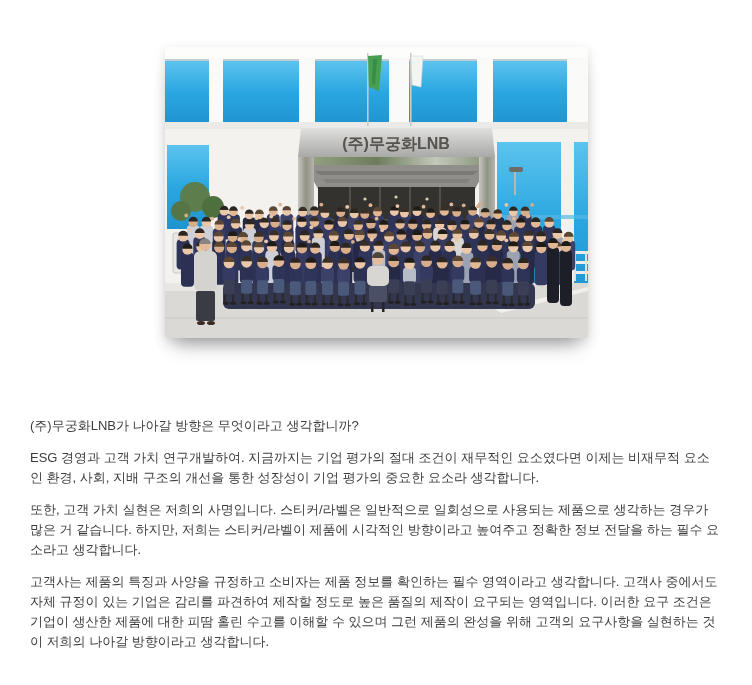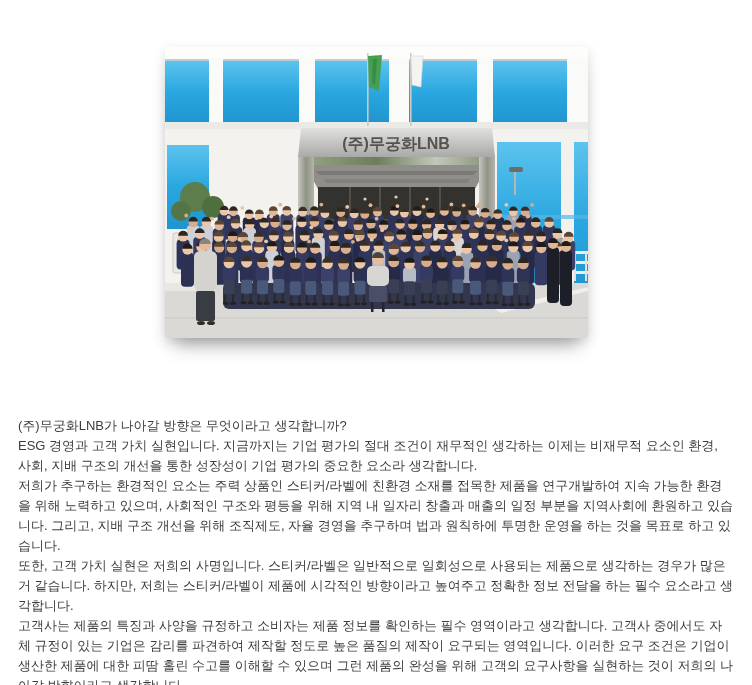--- a/index.html
+++ b/index.html
@@ -11,21 +11,21 @@
     width:423px;height:291px;margin:47px auto 12px;position:relative;
     border-radius:2px;background:#bef264;
     box-shadow:0 16px 18px -10px rgba(70,70,70,.45),0 4px 12px rgba(90,90,90,.22);
   }
   .photo-frame svg{display:block;border-radius:2px;}
   .article{
     margin:78px 18px 0 18px;color:#3c3c3c;font-size:13px;line-height:20px;
     word-break:break-all;text-align:left;
   }
   .question{margin:0 0 26px 0;}
-  .article p{margin:0;}
+  .article p{margin:12px;}
   .sign-text{font-family:"Liberation Sans","DejaVu Sans",sans-serif;font-weight:bold;}
 </style>
 </head>
 <body>
 
 <div class="photo-frame">
   <svg viewBox="0 0 423 291" width="423" height="291">
     <defs>
       <linearGradient id="wg" x1="0" y1="0" x2="0" y2="1">
         <stop offset="0" stop-color="#5cc3ee"></stop>
@@ -647,17 +647,16 @@
         <path d="M 383,196 a 5,5 0 0 1 10,0 z" fill="#1f1b16"></path>
         <rect x="395" y="203" width="12" height="56" rx="4" fill="#1d1f28"></rect>
         <circle cx="401" cy="200" r="5" fill="#e1b794"></circle>
         <path d="M 396,199 a 5,5 0 0 1 10,0 z" fill="#1f1b16"></path>
       </g>
   </svg>
 </div>
 
 <div class="article">
   <p class="question">(주)무궁화LNB가 나아갈 방향은 무엇이라고 생각합니까?</p>
-  <p>ESG 경영과 고객 가치 실현입니다. 지금까지는 기업 평가의 절대 조건이 재무적인 생각하는 이제는 비재무적 요소인 환경, 사회, 지배 구조의 개선을 통한 성장성이 기업 평가의 중요한 요소라 생각합니다.</p>
-  <p>저희가 추구하는 환경적인 요소는 주력 상품인 스티커/라벨에 친환경 소재를 접목한 제품을 연구개발하여 지속 가능한 환경을 위해 노력하고 있으며, 사회적인 구조와 평등을 위해 지역 내 일자리 창출과 매출의 일정 부분을 지역사회에 환원하고 있습니다. 그리고, 지배 구조 개선을 위해 조직제도, 자율 경영을 추구하며 법과 원칙하에 투명한 운영을 하는 것을 목표로 하고 있습니다.</p>
+  <p>ESG 경영과 고객 가치 연구개발하여. 지금까지는 기업 평가의 절대 조건이 재무적인 요소였다면 이제는 비재무적 요소인 환경, 사회, 지배 구조의 개선을 통한 성장성이 기업 평가의 중요한 요소라 생각합니다.</p>
   <p>또한, 고객 가치 실현은 저희의 사명입니다. 스티커/라벨은 일반적으로 일회성으로 사용되는 제품으로 생각하는 경우가 많은 거 같습니다. 하지만, 저희는 스티커/라벨이 제품에 시각적인 방향이라고 높여주고 정확한 정보 전달을 하는 필수 요소라고 생각합니다.</p>
   <p>고객사는 제품의 특징과 사양을 규정하고 소비자는 제품 정보를 확인하는 필수 영역이라고 생각합니다. 고객사 중에서도 자체 규정이 있는 기업은 감리를 파견하여 제작할 정도로 높은 품질의 제작이 요구되는 영역입니다. 이러한 요구 조건은 기업이 생산한 제품에 대한 피땀 홀린 수고를 이해할 수 있으며 그런 제품의 완성을 위해 고객의 요구사항을 실현하는 것이 저희의 나아갈 방향이라고 생각합니다.</p>
 </div>
 
 </body></html>

